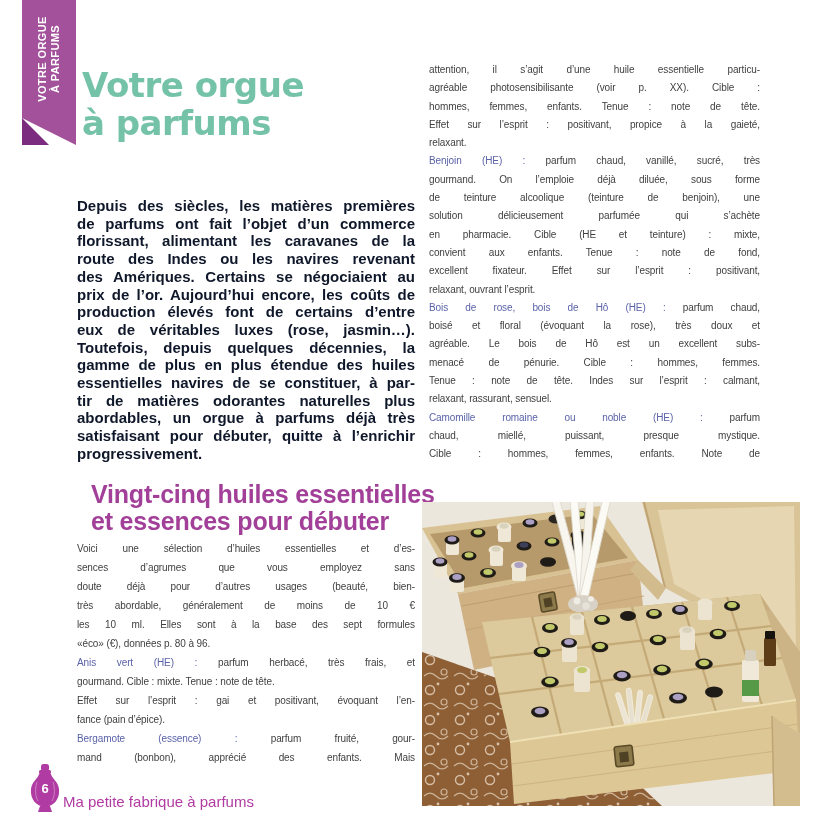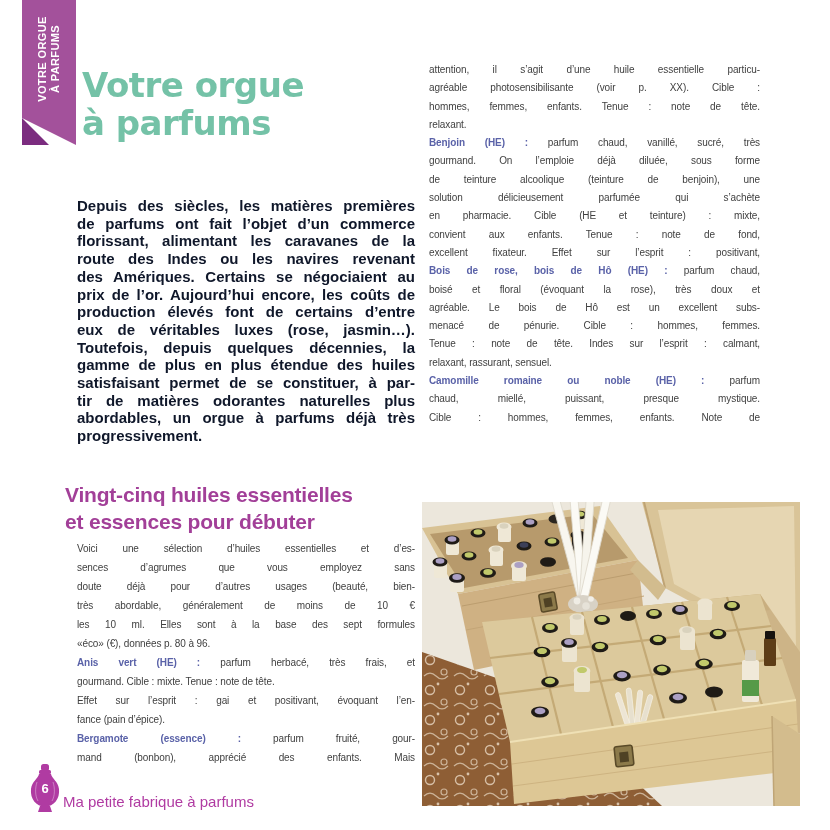--- a/index.html
+++ b/index.html
@@ -22,31 +22,31 @@
     font-family:"DejaVu Sans",sans-serif;font-weight:bold;
     font-size:34px;line-height:38px;color:var(--c-title,#74c2a7);letter-spacing:-.5px;
   }
   
   .intro{
     position:absolute;left:77px;top:197px;width:338px;
     font-weight:bold;font-size:15px;line-height:17.7px;color:#0f172a;
   }
   
   .heading{
-    position:absolute;left:65px;top:481px;width:345px;
-    font-weight:bold;font-size:21px;line-height:27px;color:var(--c-heading,#a23f98);
+    position:absolute;left:91px;top:481px;width:345px;
+    font-weight:bold;font-size:25px;line-height:27px;color:var(--c-heading,#a23f98);
     letter-spacing:-.2px;
   }
   
   .col{position:absolute;font-size:10px;line-height:19px;letter-spacing:-.1px;}
   .col-left{left:77px;top:539px;width:338px;}
   .col-right{left:429px;top:61px;width:331px;line-height:18.3px;}
   .tline{text-align:justify;text-align-last:justify;}
   .tline.ragged{text-align-last:left;}
-  .lead{font-weight:bold;color:var(--c-oil_name,#5a62a8);}
+  .lead{font-weight:normal;color:var(--c-oil_name,#5a62a8);}
   
   .photo{position:absolute;left:422px;top:502px;width:378px;height:304px;}
   
   .footer-bottle{position:absolute;left:27px;top:764px;width:36px;height:50px;}
   .footer-num{
     position:absolute;left:27px;top:781px;width:36px;text-align:center;
     color:#fff;font-weight:bold;font-size:13px;
   }
   .footer-title{
     position:absolute;left:63px;top:793px;font-size:15px;
@@ -78,23 +78,24 @@
       <div class="tline">Depuis des siècles, les matières premières</div>
       <div class="tline">de parfums ont fait l’objet d’un commerce</div>
       <div class="tline">florissant, alimentant les caravanes de la</div>
       <div class="tline">route des Indes ou les navires revenant</div>
       <div class="tline">des Amériques. Certains se négociaient au</div>
       <div class="tline">prix de l’or. Aujourd’hui encore, les coûts de</div>
       <div class="tline">production élevés font de certains d’entre</div>
       <div class="tline">eux de véritables luxes (rose, jasmin…).</div>
       <div class="tline">Toutefois, depuis quelques décennies, la</div>
       <div class="tline">gamme de plus en plus étendue des huiles</div>
-      <div class="tline">satisfaisant permet de se constituer, à par-</div>
+      <div class="tline">essentielles navires de se constituer, à par-</div>
       <div class="tline">tir de matières odorantes naturelles plus</div>
       <div class="tline">abordables, un orgue à parfums déjà très</div>
+      <div class="tline">satisfaisant pour débuter, quitte à l’enrichir</div>
       <div class="tline ragged">progressivement.</div>
     </div>
 
   <div class="heading">
       <div class="tline ragged">Vingt-cinq huiles essentielles</div>
       <div class="tline ragged">et essences pour débuter</div>
     </div>
 
   <div class="col col-left">
     <div>
@@ -115,30 +116,32 @@
         <div class="tline"><span class="lead">Bergamote (essence) : </span>parfum fruité, gour-</div>
         <div class="tline">mand (bonbon), apprécié des enfants. Mais</div>
       </div>
   </div>
 
   <div class="col col-right">
     <div>
         <div class="tline">attention, il s’agit d’une huile essentielle particu-</div>
         <div class="tline">agréable photosensibilisante (voir p. XX). Cible :</div>
         <div class="tline">hommes, femmes, enfants. Tenue : note de tête.</div>
+        <div class="tline">Effet sur l’esprit : positivant, propice à la gaieté,</div>
         <div class="tline ragged">relaxant.</div>
       </div>
     <div>
         <div class="tline"><span class="lead">Benjoin (HE) : </span>parfum chaud, vanillé, sucré, très</div>
         <div class="tline">gourmand. On l’emploie déjà diluée, sous forme</div>
         <div class="tline">de teinture alcoolique (teinture de benjoin), une</div>
         <div class="tline">solution délicieusement parfumée qui s’achète</div>
         <div class="tline">en pharmacie. Cible (HE et teinture) : mixte,</div>
         <div class="tline">convient aux enfants. Tenue : note de fond,</div>
         <div class="tline">excellent fixateur. Effet sur l’esprit : positivant,</div>
+        <div class="tline ragged">relaxant, ouvrant l’esprit.</div>
       </div>
     <div>
         <div class="tline"><span class="lead">Bois de rose, bois de Hô (HE) : </span>parfum chaud,</div>
         <div class="tline">boisé et floral (évoquant la rose), très doux et</div>
         <div class="tline">agréable. Le bois de Hô est un excellent subs-</div>
         <div class="tline">menacé de pénurie. Cible : hommes, femmes.</div>
         <div class="tline">Tenue : note de tête. Indes sur l’esprit : calmant,</div>
         <div class="tline ragged">relaxant, rassurant, sensuel.</div>
       </div>
     <div>

